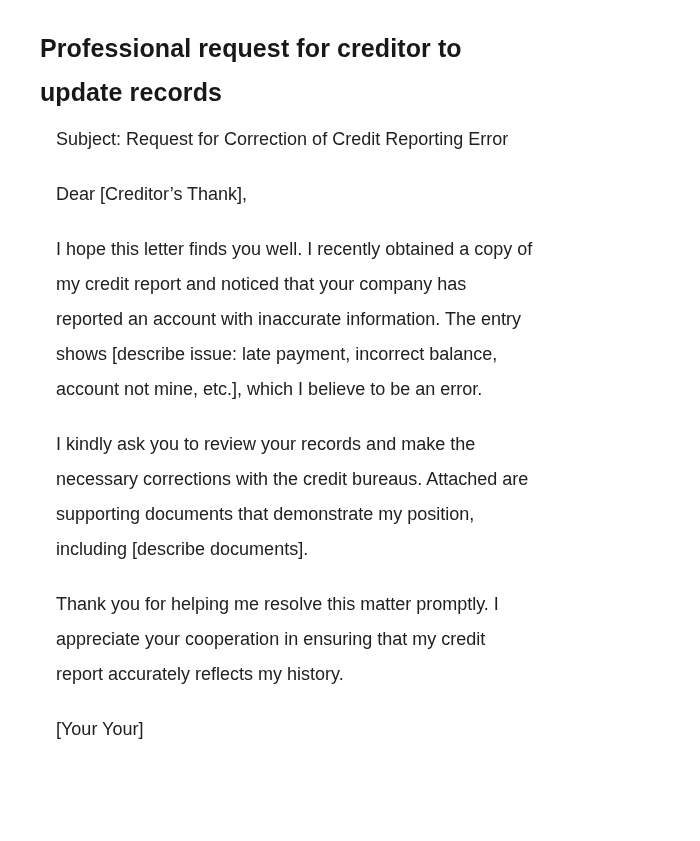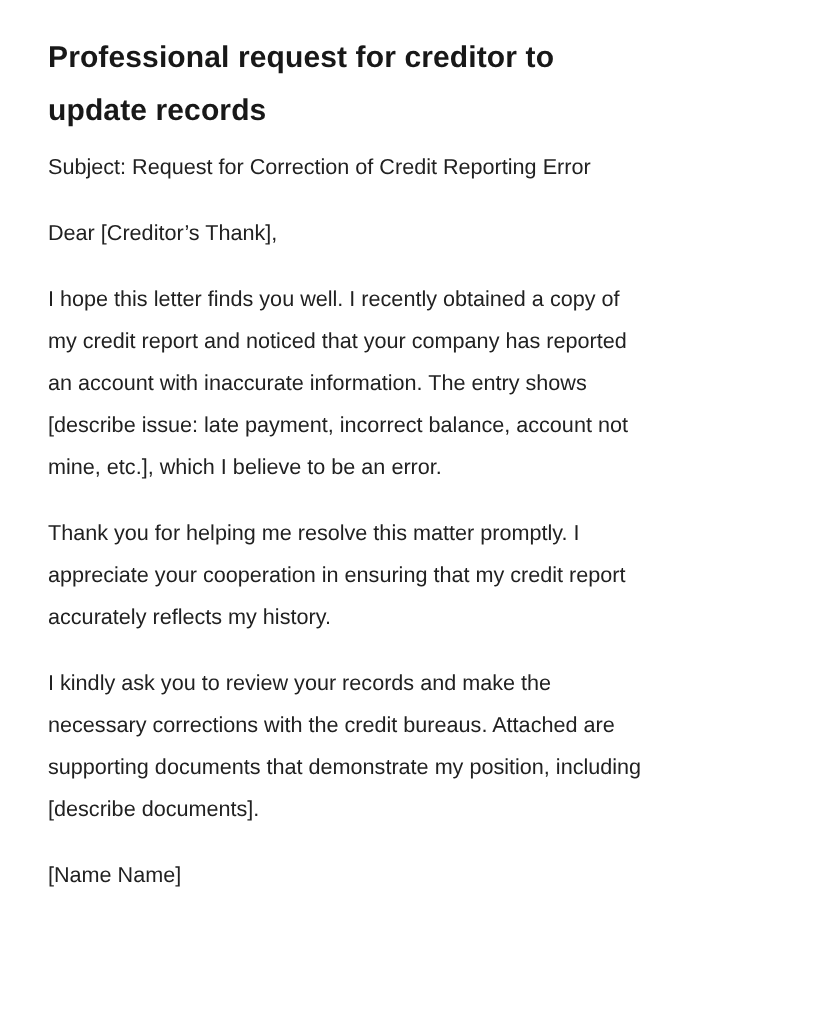--- a/index.html
+++ b/index.html
@@ -22,39 +22,39 @@
   .doc-title {
     margin: 0 0 8px 0;
     font-size: 25px;
     line-height: 44px;
     font-weight: 700;
     color: #181818;
     letter-spacing: 0.1px;
     max-width: 570px;
   }
   .doc-para {
-    margin: 0 0 20px 0;
+    margin: 0 0 20px 16px;
     font-size: 18px;
     line-height: 35px;
     font-weight: 400;
     color: #212121;
     max-width: 600px;
   }
 </style>
 </head>
 <body>
 
 <div class="doc">
   <h1 class="doc-title">Professional request for creditor to update records</h1>
 
   <p class="doc-para">Subject: Request for Correction of Credit Reporting Error</p>
 
   <p class="doc-para">Dear [Creditor’s Thank],</p>
 
   <p class="doc-para">I hope this letter finds you well. I recently obtained a copy of my credit report and noticed that your company has reported an account with inaccurate information. The entry shows [describe issue: late payment, incorrect balance, account not mine, etc.], which I believe to be an error.</p>
 
+  <p class="doc-para">I kindly ask you to review your records and make the necessary corrections with the credit bureaus. Attached are supporting documents that demonstrate my position, including [describe documents].</p>
+
   <p class="doc-para">Thank you for helping me resolve this matter promptly. I appreciate your cooperation in ensuring that my credit report accurately reflects my history.</p>
 
-  <p class="doc-para">I kindly ask you to review your records and make the necessary corrections with the credit bureaus. Attached are supporting documents that demonstrate my position, including [describe documents].</p>
 
-
-  <p class="doc-para">[Name Name]</p>
+  <p class="doc-para">[Your Your]</p>
 </div>
 
 </body></html>

